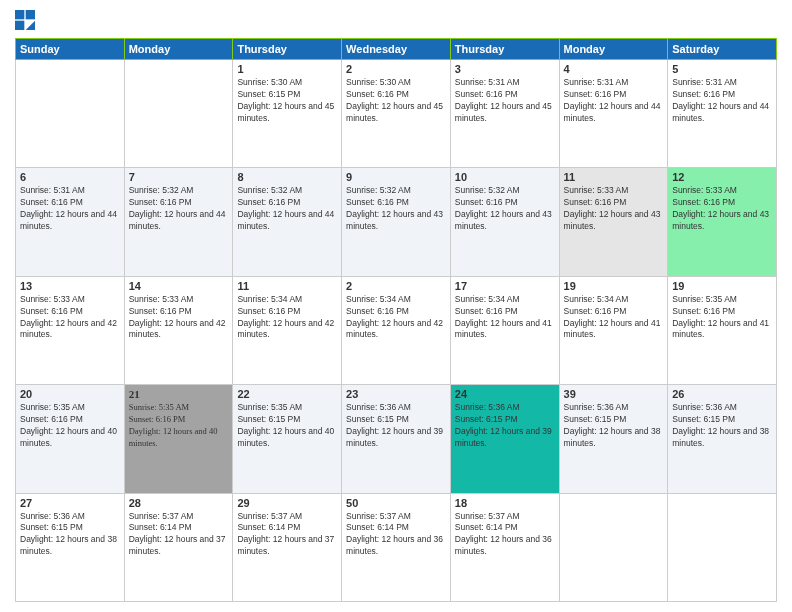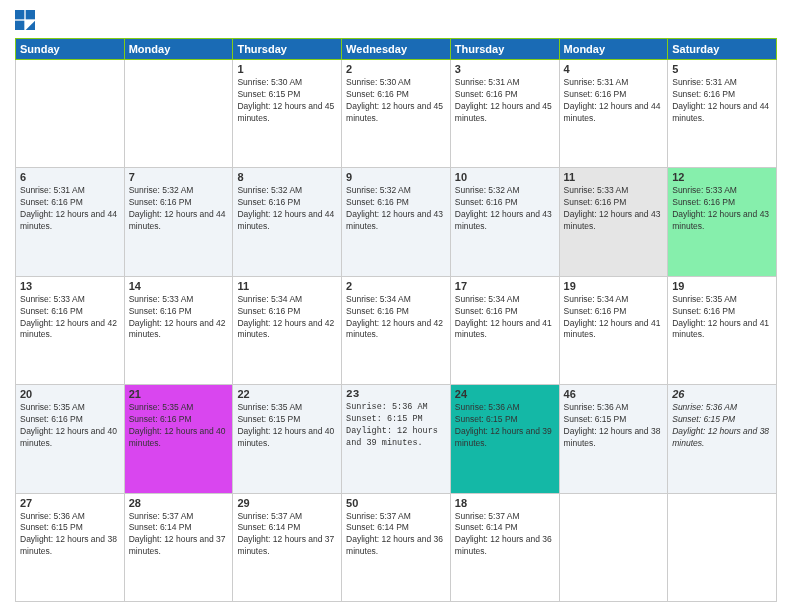--- a/index.html
+++ b/index.html
@@ -257,51 +257,51 @@
 Daylight: 12 hours and 41 minutes.</div>
           </td>
         </tr>
         <tr>
           <td style="background: rgb(240, 244, 248);">
             <span class="day-number">20</span>
             <div class="day-info" style="white-space: pre-line;">Sunrise: 5:35 AM
 Sunset: 6:16 PM
 Daylight: 12 hours and 40 minutes.</div>
           </td>
-          <td style="background: #d946ef;">
+          <td style="background: #a3a3a3; font-family: Liberation Serif, serif;">
             <span class="day-number">21</span>
             <div class="day-info" style="white-space: pre-line;">Sunrise: 5:35 AM
 Sunset: 6:16 PM
 Daylight: 12 hours and 40 minutes.</div>
           </td>
           <td style="background: rgb(240, 244, 248);">
             <span class="day-number">22</span>
             <div class="day-info" style="white-space: pre-line;">Sunrise: 5:35 AM
 Sunset: 6:15 PM
 Daylight: 12 hours and 40 minutes.</div>
           </td>
-          <td style="background: rgb(240, 244, 248); font-family: Liberation Mono, monospace;">
+          <td style="background: rgb(240, 244, 248);">
             <span class="day-number">23</span>
             <div class="day-info" style="white-space: pre-line;">Sunrise: 5:36 AM
 Sunset: 6:15 PM
 Daylight: 12 hours and 39 minutes.</div>
           </td>
           <td style="background: #14b8a6;">
             <span class="day-number">24</span>
             <div class="day-info" style="white-space: pre-line;">Sunrise: 5:36 AM
 Sunset: 6:15 PM
 Daylight: 12 hours and 39 minutes.</div>
           </td>
           <td style="background: rgb(240, 244, 248);">
-            <span class="day-number">46</span>
+            <span class="day-number">39</span>
             <div class="day-info" style="white-space: pre-line;">Sunrise: 5:36 AM
 Sunset: 6:15 PM
 Daylight: 12 hours and 38 minutes.</div>
           </td>
-          <td style="background: rgb(240, 244, 248); font-style: italic;">
+          <td style="background: rgb(240, 244, 248);">
             <span class="day-number">26</span>
             <div class="day-info" style="white-space: pre-line;">Sunrise: 5:36 AM
 Sunset: 6:15 PM
 Daylight: 12 hours and 38 minutes.</div>
           </td>
         </tr>
         <tr>
           <td>
             <span class="day-number">27</span>
             <div class="day-info" style="white-space: pre-line;">Sunrise: 5:36 AM

